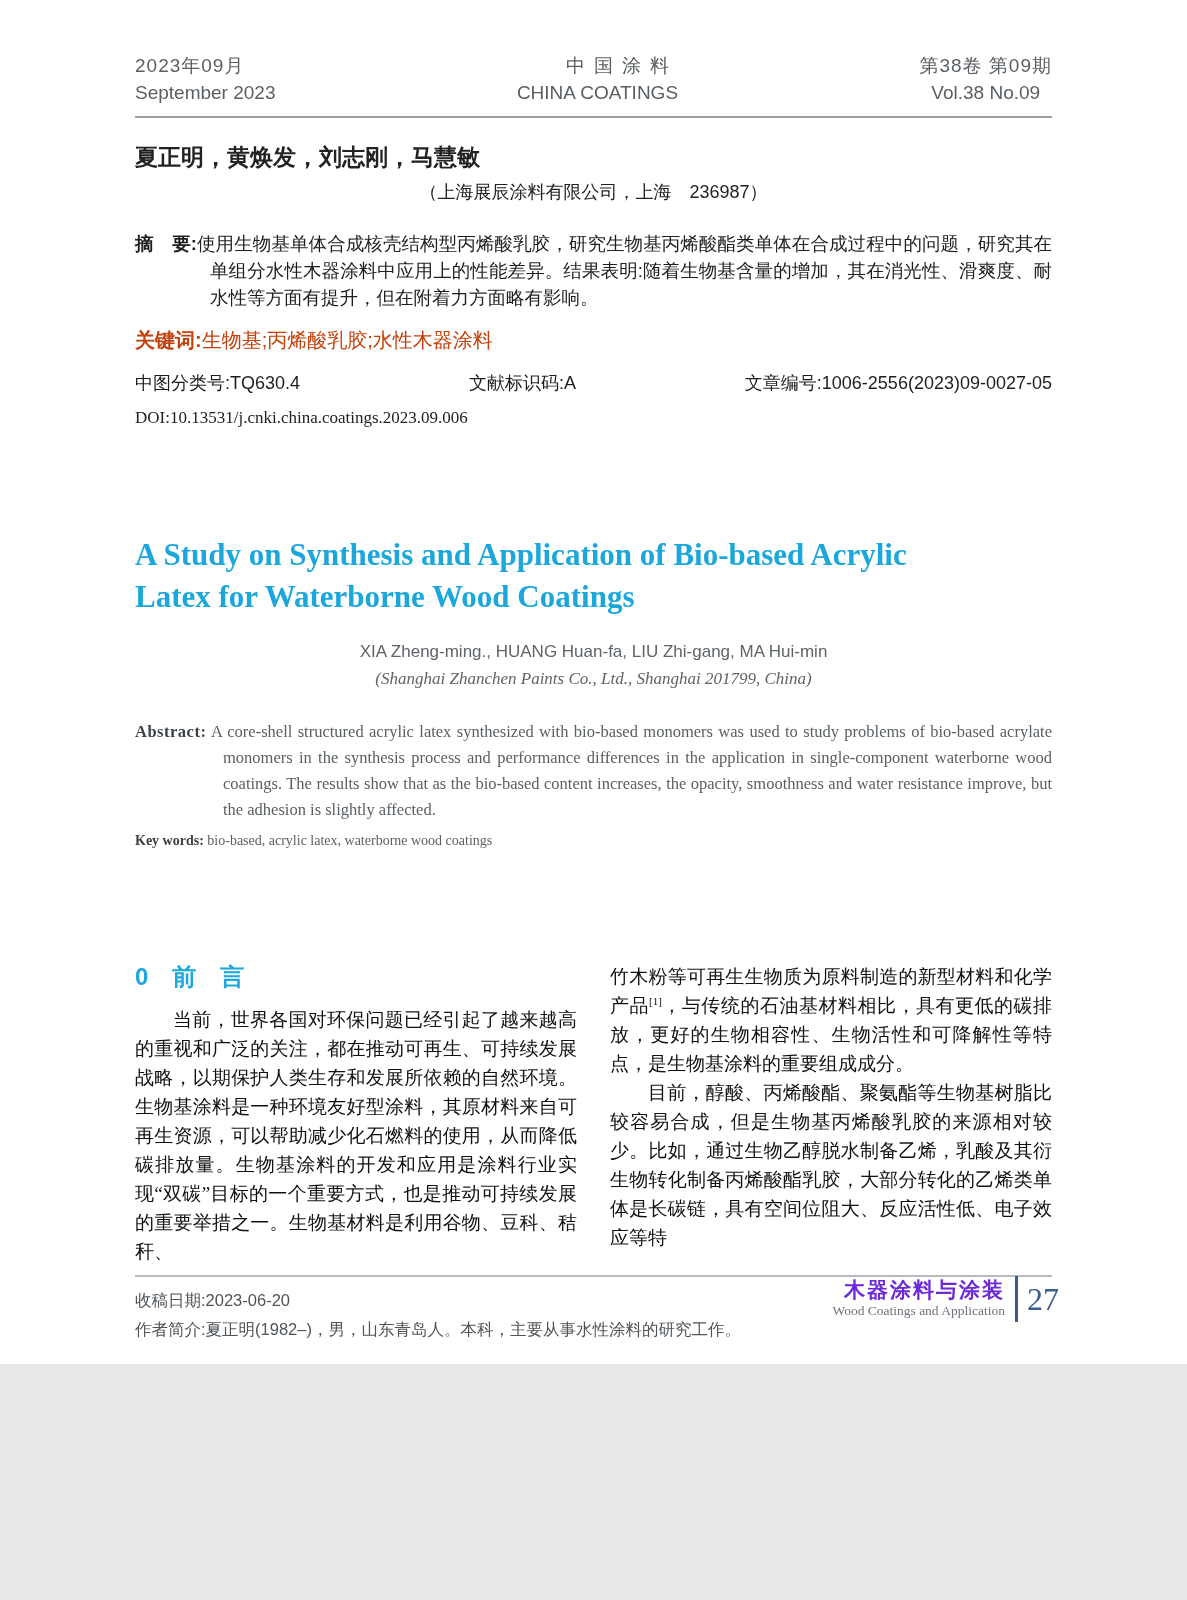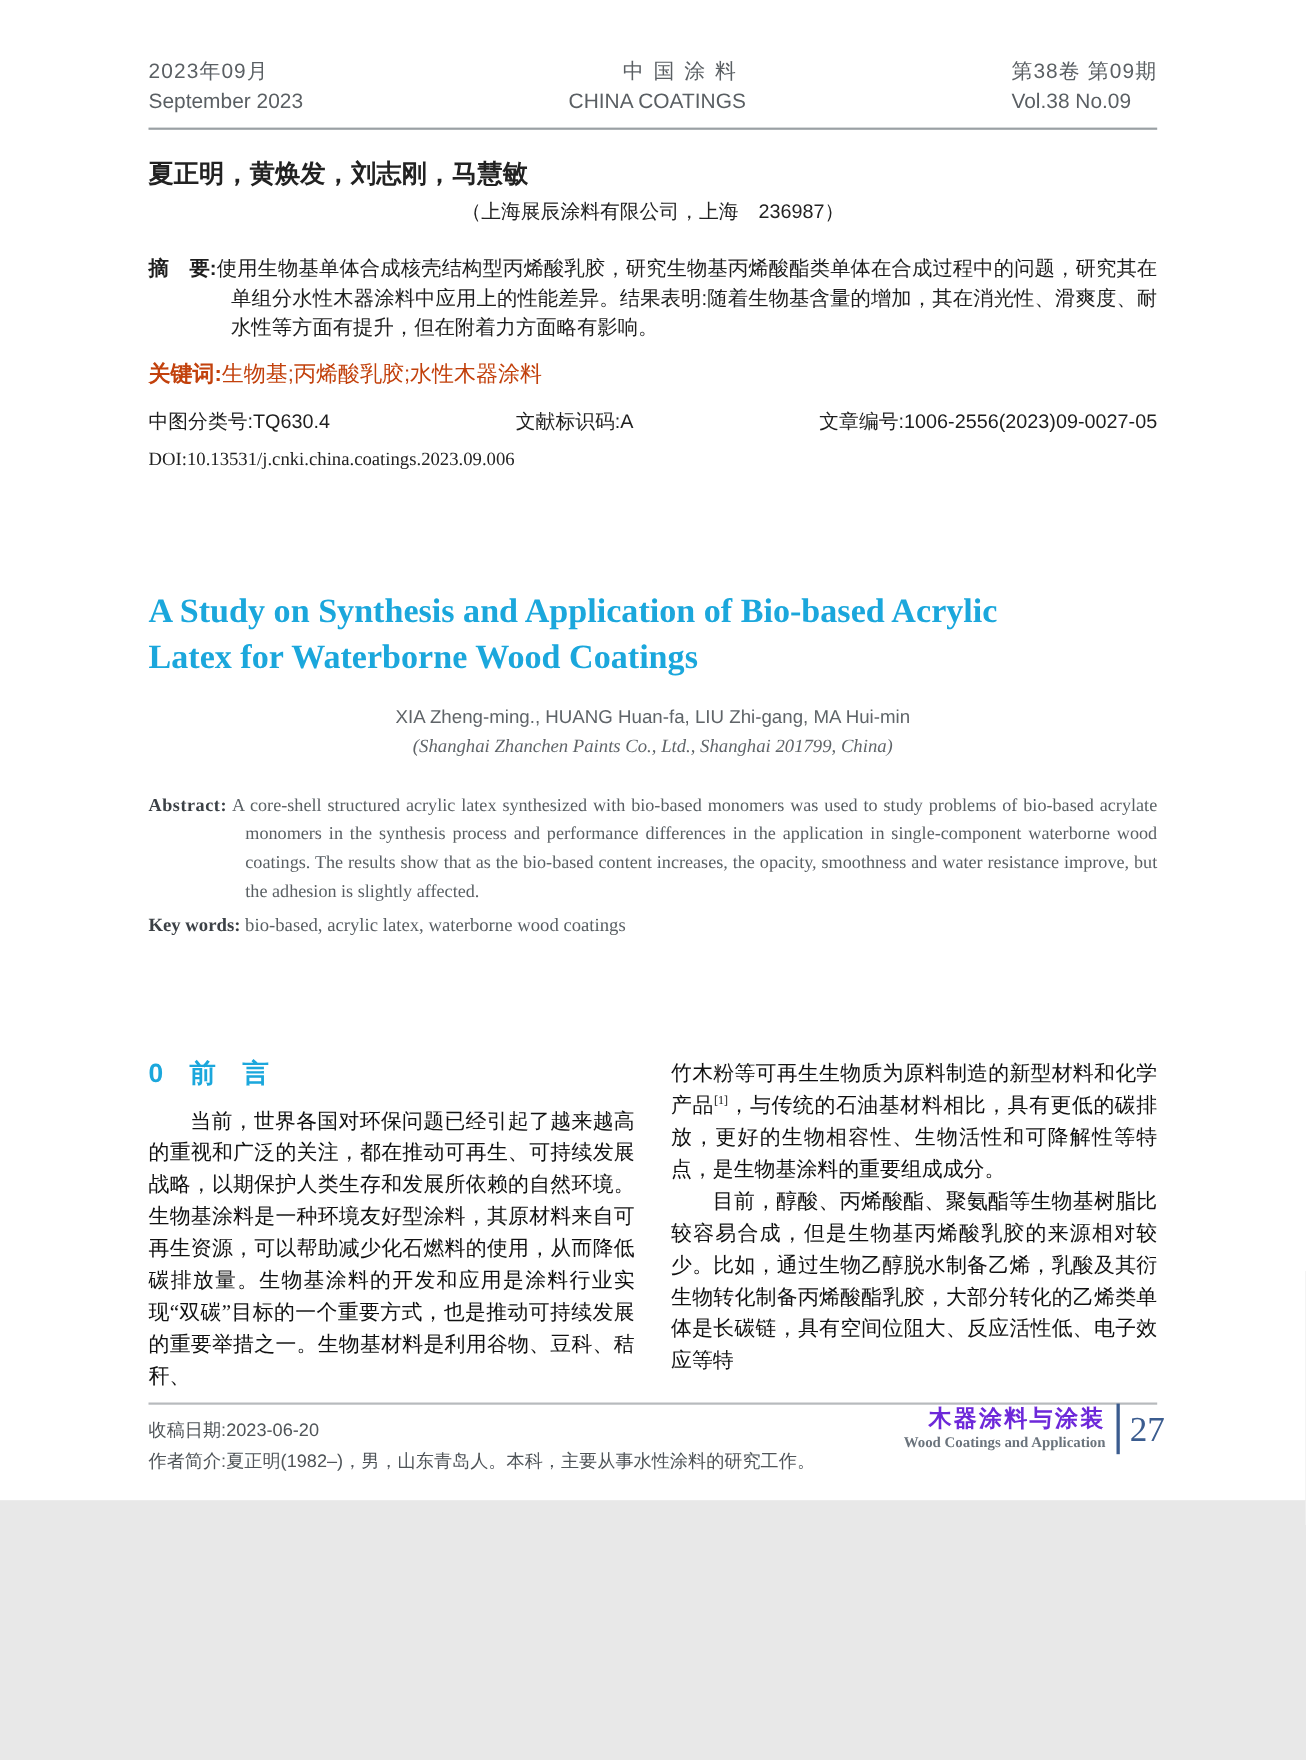--- a/index.html
+++ b/index.html
@@ -21,21 +21,21 @@
     display: flex;
     justify-content: space-between;
     align-items: flex-end;
     padding-top: 52px;
     color: #5a5f63;
     font-size: 19px;
     line-height: 27px;
   }
   .jh-cell { display: flex; flex-direction: column; }
   .jh-center { text-align: right; }
-  .jh-right { text-align: left; }
+  .jh-right { text-align: center; }
   .jh-cn { letter-spacing: 1px; }
   .jh-center .jh-cn { letter-spacing: 9px; }
   .header-rule {
     border: none;
     border-top: 2px solid #9aa0a4;
     margin-top: 10px;
   }
 
   
   .cn-title {
@@ -125,21 +125,21 @@
     line-height: 26px;
     text-align: justify;
     color: #595f63;
     padding-left: 88px;
     text-indent: -88px;
   }
   .en-abstract .label { font-weight: bold; color: #3c4146; letter-spacing: 0.5px; }
   .en-keywords {
     margin-top: 5px;
     font-family: "Liberation Serif", "DejaVu Serif", serif;
-    font-size: 17px;
+    font-size: 14px;
     line-height: 26px;
     color: #595f63;
   }
   .en-keywords .label { font-weight: bold; color: #3c4146; }
 
   
   .body-section {
     margin-top: 108px;
     display: flex;
     gap: 33px;
@@ -191,21 +191,21 @@
   .footer-cn {
     font-size: 21px;
     font-weight: bold;
     color: #6d28d9;
     letter-spacing: 2px;
     line-height: 24px;
   }
   .footer-en {
     font-family: "Liberation Serif", "DejaVu Serif", serif;
     font-size: 13.5px;
-    font-weight: bold;
+    font-weight: normal;
     color: #6a737c;
     line-height: 18px;
     margin-left: 28px;
   }
   .footer-bar {
     width: 3px;
     height: 46px;
     background: #3b5c8f;
     margin: 0 9px 0 10px;
   }

